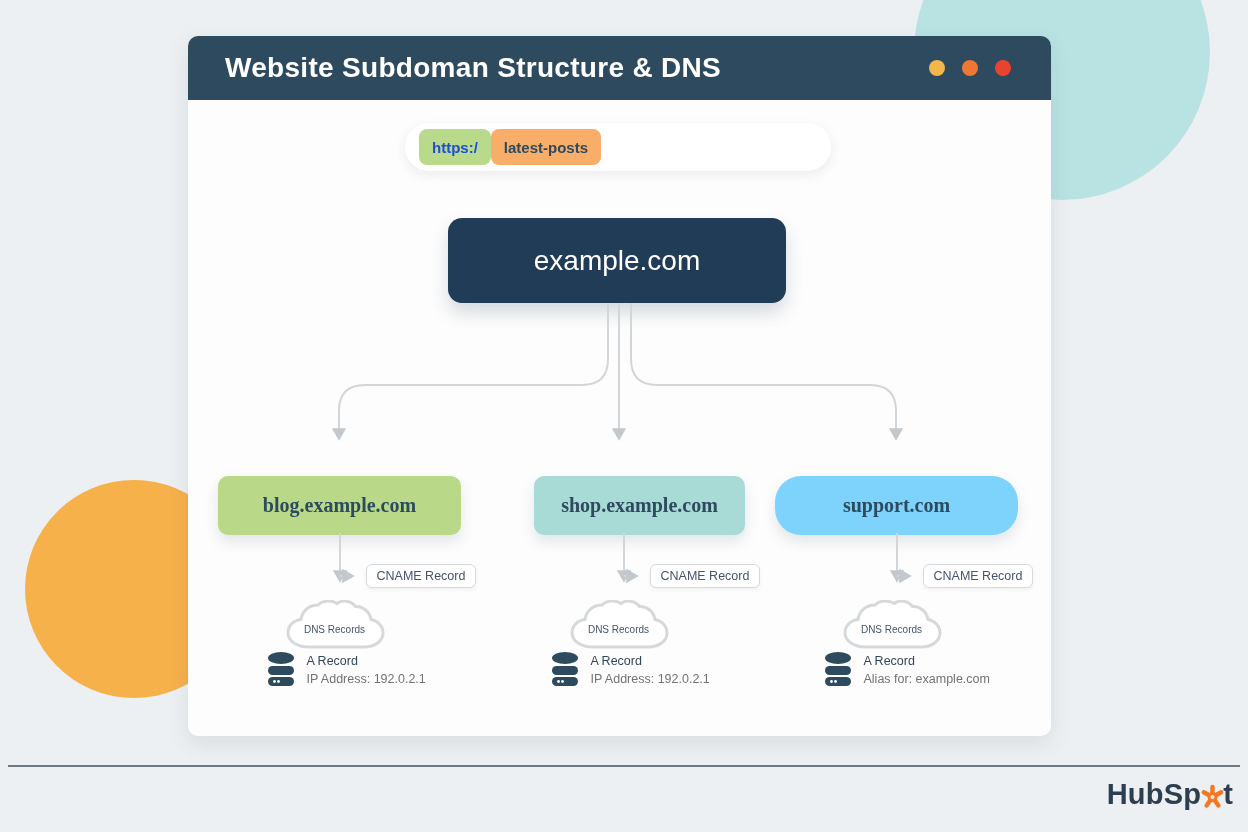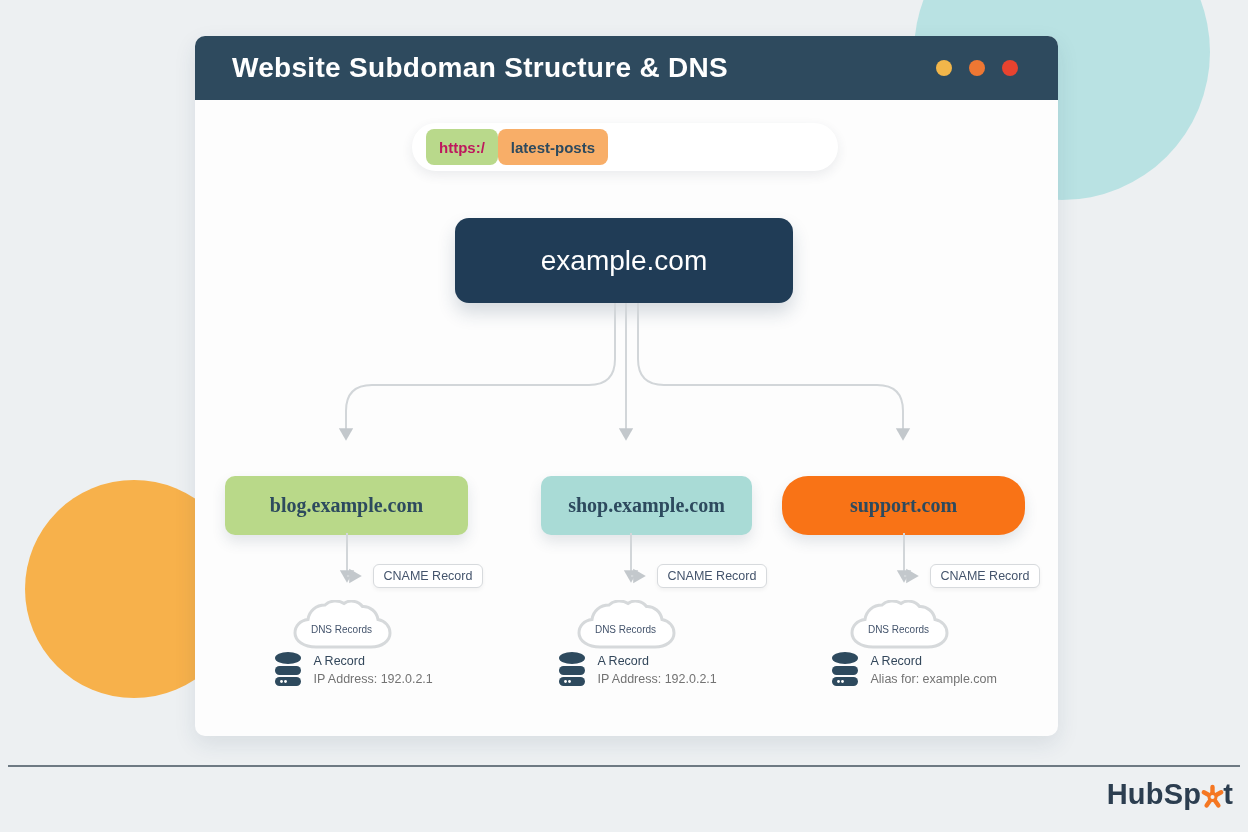--- a/index.html
+++ b/index.html
@@ -12,21 +12,21 @@
   }
   .page { position: absolute; inset: 0; background: #edf0f2; overflow: hidden; }
 
   
   .circle { position: absolute; border-radius: 50%; z-index: 1; }
   .circle-teal   { left: 914px; top: -96px; width: 296px; height: 296px; background: #b9e2e3; }
   .circle-yellow { left: 25px;  top: 480px; width: 218px; height: 218px; background: #f7b14b; }
 
   
   .panel {
-    position: absolute; left: 195px; top: 36px; width: 863px; height: 700px;
+    position: absolute; left: 188px; top: 36px; width: 863px; height: 700px;
     background: #fdfdfd; border-radius: 10px; z-index: 2;
     box-shadow: 0 8px 22px rgba(30,58,84,.10);
   }
 
   .titlebar {
     height: 64px; background: #2e4a5e; border-radius: 10px 10px 0 0;
     display: flex; align-items: center; justify-content: space-between;
     padding: 0 40px 0 37px;
   }
   .title { color: #ffffff; font-size: 28px; font-weight: 700; letter-spacing: .3px; }
@@ -40,21 +40,21 @@
   .urlbar {
     position: absolute; left: 217px; top: 87px; width: 426px; height: 48px;
     background: #ffffff; border-radius: 26px;
     box-shadow: 0 4px 12px rgba(40,60,80,.09);
     display: flex; align-items: center; padding-left: 14px;
   }
   .seg {
     display: flex; align-items: center; font-weight: 700; font-size: 15px;
     border-radius: 8px; padding: 0 13px; white-space: nowrap;
   }
-  .seg-protocol { height: 36px; background: #b9d98b; color: #be185d; }
+  .seg-protocol { height: 36px; background: #b9d98b; color: #1d4ed8; }
   .seg-domain   { height: 42px; background: #1f3a54; color: #ffffff; }
   .seg-path     { height: 36px; background: #f8ae68; color: #2d4a5e; }
 
   
   .rootbox {
     position: absolute; left: 260px; top: 182px; width: 338px; height: 85px;
     background: #203c56; border-radius: 14px;
     display: flex; align-items: center; justify-content: center;
     box-shadow: 0 10px 18px rgba(32,60,86,.18);
   }
@@ -71,21 +71,21 @@
   .col-support { left: 587px; }
 
   .subbox {
     height: 59px; border-radius: 10px;
     display: flex; align-items: center; justify-content: center;
     box-shadow: 0 7px 14px rgba(50,70,90,.13);
     font-family: Liberation Serif, serif;
   }
   .col-blog .subbox    { background: #b9d989; }
   .col-shop .subbox    { background: #a9dbd6; margin-left: 32px; }
-  .col-support .subbox { background: #f97316; border-radius: 26px; }
+  .col-support .subbox { background: #7dd3fc; border-radius: 26px; }
   .subbox span { color: #2d4a5e; font-size: 20px; font-weight: 700; }
 
   .colconn { position: absolute; left: calc(50% - 2px); top: 57px; overflow: visible; }
 
   .cname {
     position: absolute; left: calc(50% + 26px); top: 88px;
     background: #ffffff; border: 1.5px solid #d7dadd; border-radius: 6px;
     font-size: 12.5px; color: #44546c; padding: 4px 10px; white-space: nowrap;
     box-shadow: 0 2px 4px rgba(0,0,0,.05);
   }

